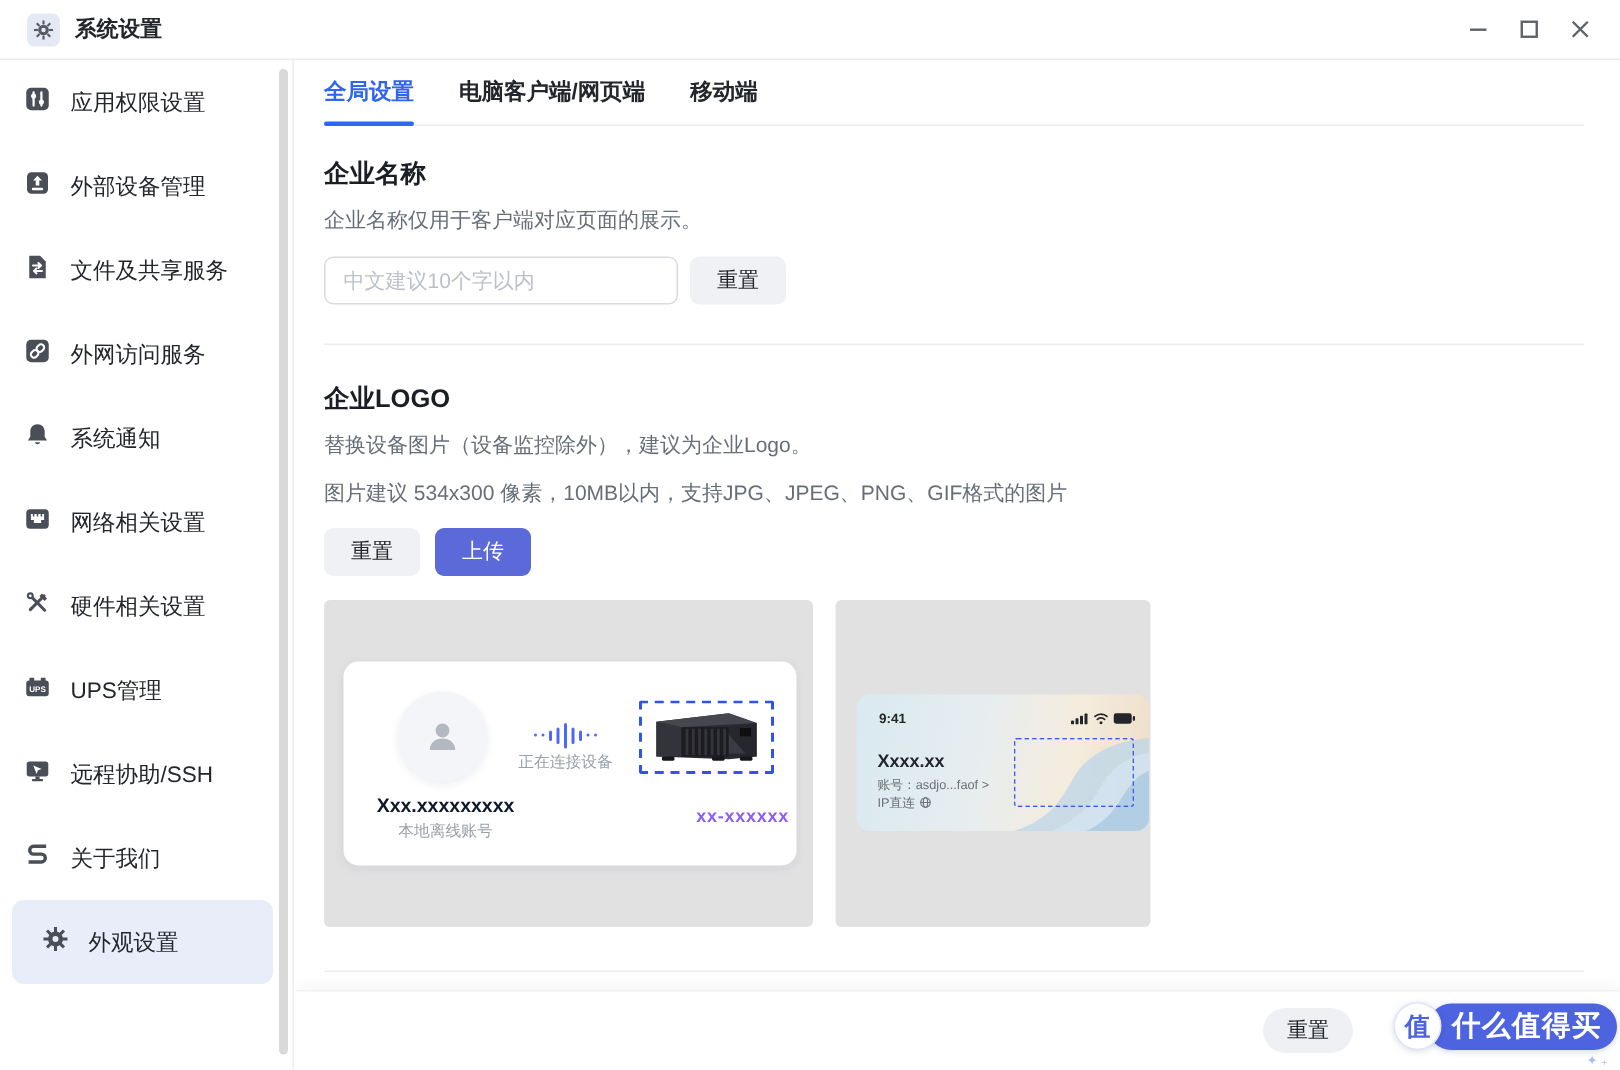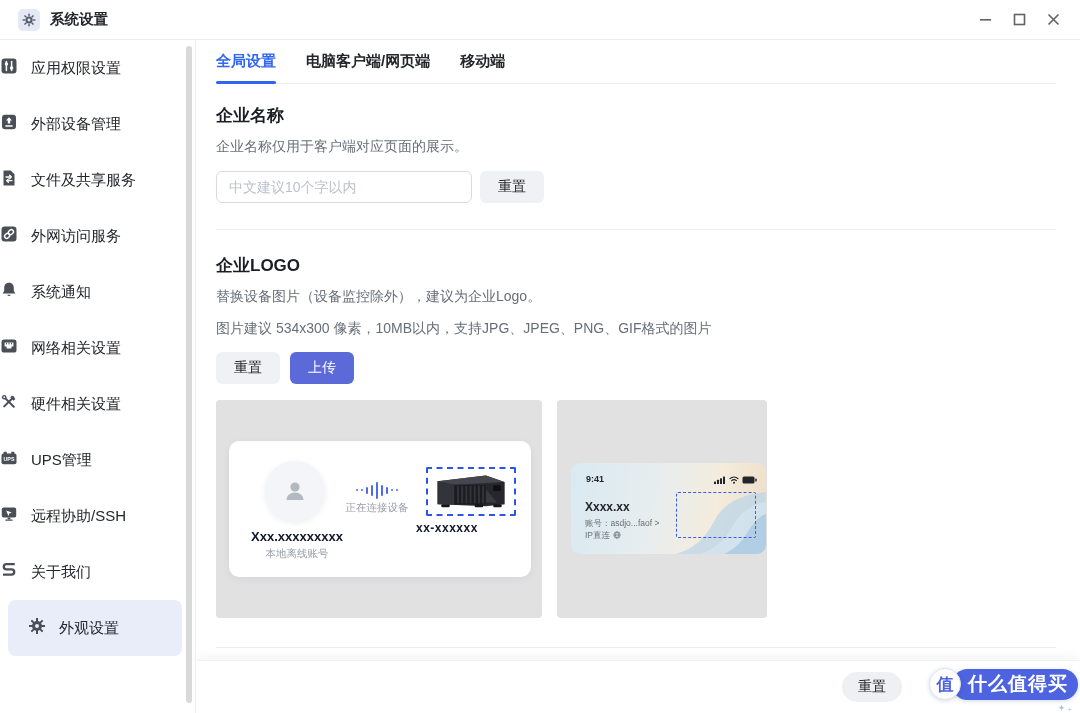--- a/index.html
+++ b/index.html
@@ -9,21 +9,21 @@
   
   .titlebar{position:absolute;top:0;left:0;right:0;height:40px;background:#fff;border-bottom:1px solid #ebebeb;display:flex;align-items:center;z-index:40;}
   .app-icon{width:22px;height:22px;border-radius:5px;background:#e4e9f5;margin-left:18px;display:flex;align-items:center;justify-content:center;}
   .titlebar-title{font-size:14.5px;font-weight:700;margin-left:10px;color:#23262b;}
   .win-controls{margin-left:auto;display:flex;align-items:center;gap:8px;margin-right:14px;}
   .win-btn{width:26px;height:26px;display:flex;align-items:center;justify-content:center;color:#5f6368;cursor:pointer;}
 
   
   .sidebar{position:absolute;top:40px;left:0;bottom:0;width:196px;background:#fff;border-right:1px solid #ededed;z-index:10;}
   .side-scroll{position:absolute;top:6px;bottom:10px;right:3px;width:6px;border-radius:3px;background:#d9d9d9;}
-  .side-item{height:56px;display:flex;align-items:center;gap:13px;cursor:pointer;}
+  .side-item{height:56px;display:flex;align-items:center;gap:13px;cursor:pointer;margin-left:16px;}
   .side-item .lbl{font-size:15px;color:#23262b;white-space:nowrap;}
   .side-item.selected{background:#e9edfa;border-radius:8px;margin:0 13px 0 8px;padding-left:20px;}
   .side-item svg{flex:0 0 auto;}
 
   
   .content{position:absolute;top:40px;left:197px;right:0;bottom:0;background:#fff;overflow:hidden;}
   .wrap{padding:0 24px 0 19px;}
 
   .tabs{display:flex;gap:30px;height:44px;align-items:center;border-bottom:1px solid #ebedf0;}
   .tab{font-size:15px;font-weight:700;color:#23262b;height:100%;display:flex;align-items:center;position:relative;cursor:pointer;}
@@ -31,21 +31,21 @@
   .tab.active::after{content:"";position:absolute;left:0;right:0;bottom:-1px;height:3px;border-radius:2px;background:#3166f3;}
 
   .sec-title{font-size:17px;font-weight:700;color:#1b1e24;line-height:23px;}
   .sec-desc{font-size:14px;color:#686e78;line-height:20px;}
 
   .mt20{margin-top:20px;} .mt9{margin-top:9px;} .mt12{margin-top:12px;} .mt15{margin-top:15px;} .mt14{margin-top:14px;}
   .divider{height:1px;background:#ebedf0;margin-top:26px;}
   .divider2{height:1px;background:#ebedf0;margin-top:29px;}
 
   .row{display:flex;align-items:center;}
-  .txt-input{width:256px;height:32px;border:1px solid #d8dbe0;border-radius:6px;padding:0 12px;font-size:14px;color:#23262b;outline:none;font-family:inherit;}
+  .txt-input{width:236px;height:32px;border:1px solid #d8dbe0;border-radius:6px;padding:0 12px;font-size:14px;color:#23262b;outline:none;font-family:inherit;}
   .txt-input::placeholder{color:#bcc1c9;}
   .btn{height:32px;padding:0 18px;border:none;border-radius:6px;font-size:14px;font-family:inherit;cursor:pointer;display:inline-flex;align-items:center;justify-content:center;}
   .btn-gray{background:#f0f1f4;color:#23262b;}
   .btn-blue{background:#5b6ad8;color:#fff;}
   .btn + .btn{margin-left:10px;}
   .gap8{margin-left:8px;}
 
   
   .previews{display:flex;gap:15px;margin-top:16px;}
   .pcard{background:#e1e1e2;border-radius:4px;}
@@ -54,21 +54,21 @@
 
   .inner-card{position:absolute;left:13px;top:41px;width:302px;height:136px;background:#fff;border-radius:10px;box-shadow:0 2px 8px rgba(30,40,70,.06);}
   .avatar{position:absolute;left:36px;top:20px;width:60px;height:60px;border-radius:50%;background:#f4f5f8;box-shadow:0 2px 6px rgba(30,40,70,.08);display:flex;align-items:center;justify-content:center;}
   .acc-name{position:absolute;left:0px;top:88px;width:136px;text-align:center;font-size:13px;font-weight:700;color:#0f172a;}
   .acc-type{position:absolute;left:0px;top:106px;width:136px;text-align:center;font-size:10.5px;color:#9aa0a8;}
   .wave{position:absolute;left:118px;top:38px;width:60px;height:22px;display:flex;align-items:center;justify-content:center;gap:2.5px;}
   .wave i{display:block;background:#4f6af2;border-radius:2px;width:2.5px;}
   .wave .d{width:2.5px;height:2.5px;border-radius:50%;}
   .connecting{position:absolute;left:98px;top:60px;width:100px;text-align:center;font-size:10.5px;color:#9aa0a8;}
   .nas-box{position:absolute;left:197px;top:26px;width:90px;height:49px;border:2px dashed #2f54eb;border-radius:2px;display:flex;align-items:center;justify-content:center;}
-  .dev-name{position:absolute;left:187px;top:80px;width:110px;text-align:left;font-size:12px;font-weight:700;color:#0f172a;letter-spacing:.5px;}
+  .dev-name{position:absolute;left:187px;top:96px;width:110px;text-align:right;font-size:12px;font-weight:700;color:#8b5cf6;letter-spacing:.5px;}
 
   .phone{position:absolute;left:14px;top:63px;width:195px;height:91px;border-radius:9px;overflow:hidden;background:linear-gradient(100deg,#d9eaf1 0%,#e7edef 42%,#f4ecdd 72%,#eeddc6 100%);}
   .phone-waves{position:absolute;right:0;bottom:0;}
   .ph-status{position:absolute;left:15px;top:7px;right:9px;display:flex;align-items:center;}
   .ph-time{font-size:9px;font-weight:700;color:#22252a;}
   .ph-icons{margin-left:auto;display:flex;align-items:center;gap:3px;}
   .ph-name{position:absolute;left:14px;top:37px;font-size:12px;font-weight:700;color:#22252a;}
   .ph-acc{position:absolute;left:14px;top:55px;font-size:8.5px;color:#6b7077;}
   .ph-ip{position:absolute;left:14px;top:67px;font-size:8.5px;color:#6b7077;display:flex;align-items:center;gap:3px;}
   .ph-dash{position:absolute;left:105px;top:29px;width:80px;height:46px;border:1px dashed #3b5bf0;border-radius:2px;}

